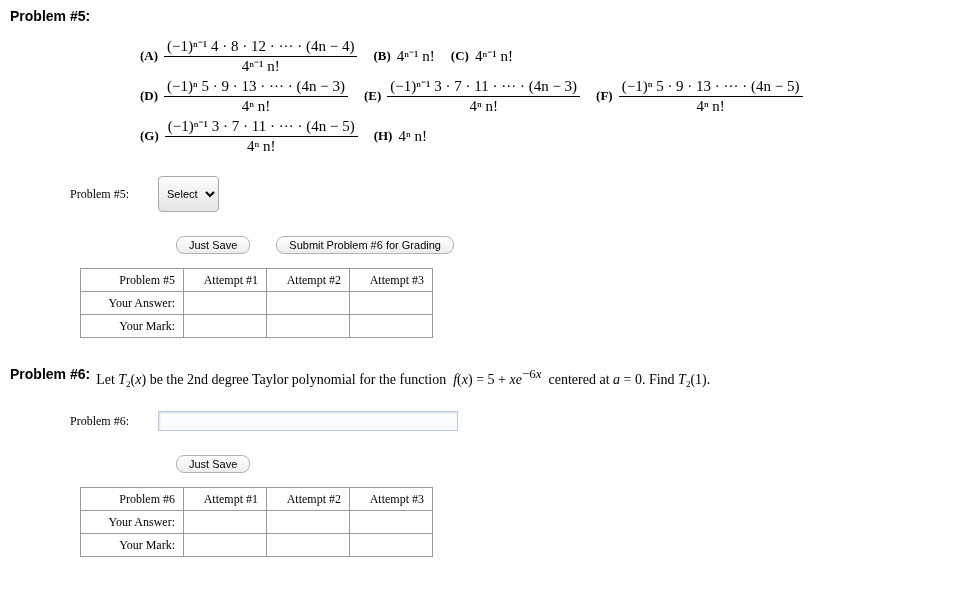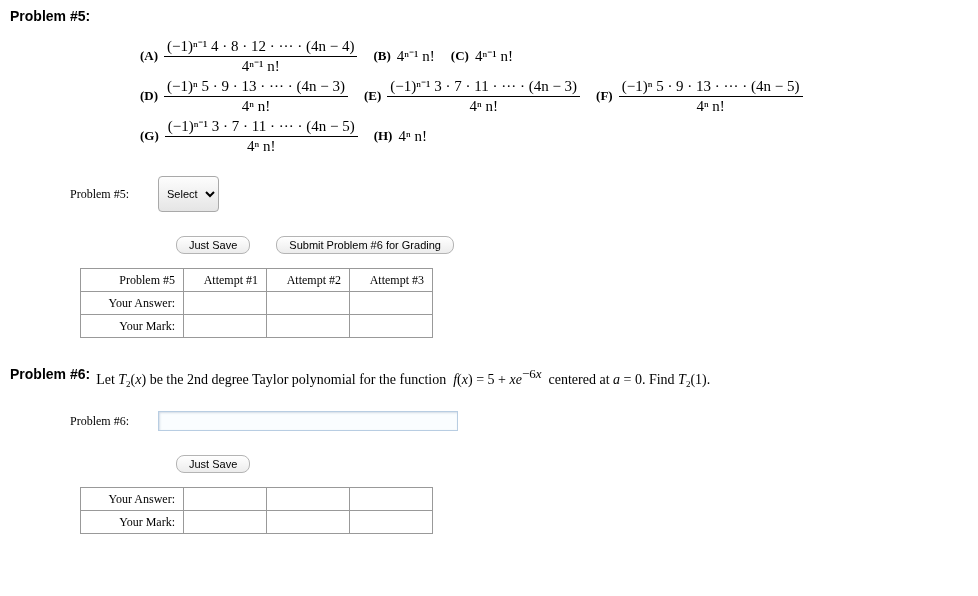--- a/index.html
+++ b/index.html
@@ -265,20 +265,26 @@
     <span class="answer-label">Problem #6:</span>
     <input class="input-box" type="text" style="">
   </div>
 
   <div class="button-row">
     <button class="mac">Just Save</button>
   </div>
 
   <table class="attempts">
     <tbody>
+        <tr>
+      <th class="firstcol">Problem #6</th>
+      <td class="attempt-cell">Attempt #1</td>
+      <td class="attempt-cell">Attempt #2</td>
+      <td class="attempt-cell">Attempt #3</td>
+    </tr>
     <tr>
       <th class="firstcol">Your Answer:</th>
       <td class="attempt-cell"></td>
       <td class="attempt-cell"></td>
       <td class="attempt-cell"></td>
     </tr>
     <tr>
       <th class="firstcol">Your Mark:</th>
       <td class="attempt-cell"></td>
       <td class="attempt-cell"></td>

